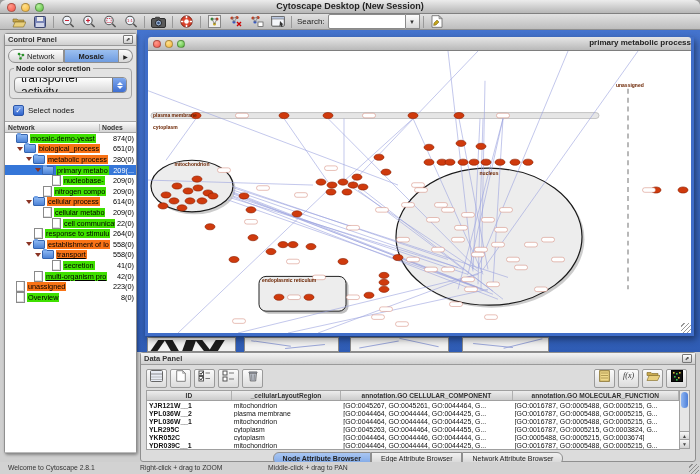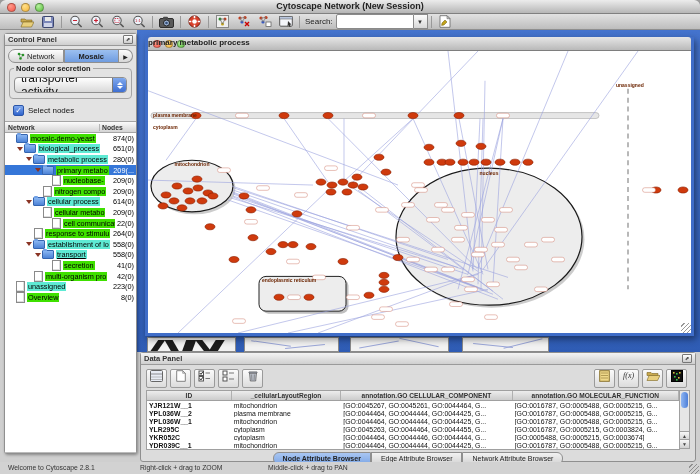--- a/index.html
+++ b/index.html
@@ -6,21 +6,21 @@
   .app{position:relative;width:700px;height:474px;background:#cfcfcf;border-radius:6px 6px 0 0;overflow:hidden;}
   
   .titlebar{position:absolute;left:0;top:0;width:700px;height:13px;background:linear-gradient(#ececec,#b6b6b6);border-bottom:1px solid #808080;border-radius:6px 6px 0 0;}
   .titlebar .title{position:absolute;left:0;right:0;top:1px;text-align:center;font-size:9px;font-weight:bold;color:#222;}
   .lights{position:absolute;left:7px;top:3px;display:flex;gap:5px;}
   .light{width:7px;height:7px;border-radius:50%;border:0.5px solid rgba(0,0,0,.3);}
   .light.r{background:radial-gradient(circle at 35% 30%,#ff9a8a,#f5554a);}
   .light.y{background:radial-gradient(circle at 35% 30%,#ffe08a,#f5b63c);}
   .light.g{background:radial-gradient(circle at 35% 30%,#b7f2a0,#57ba3a);}
   
-  .toolbar{position:absolute;left:0;top:14px;width:700px;height:16px;background:linear-gradient(#e2e2e2,#bdbdbd);border-bottom:1px solid #8f8f8f;display:flex;align-items:center;padding-left:16px;box-sizing:border-box;}
+  .toolbar{position:absolute;left:0;top:14px;width:700px;height:16px;background:linear-gradient(#e2e2e2,#bdbdbd);border-bottom:1px solid #8f8f8f;display:flex;align-items:center;padding-left:8px;box-sizing:border-box;}
   .tb-btn{width:21px;height:15px;display:flex;align-items:center;justify-content:center;background:none;border:none;padding:0;}
   .tb-sep{width:1px;height:12px;background:#999;margin:0 3px;}
   .search-lbl{font-size:8px;color:#222;margin:0 3px 0 2px;}
   .search-box{width:72px;height:11px;font-size:8px;border:1px solid #8a8a8a;background:#fff;border-radius:2px 0 0 2px;}
   .search-drop{width:13px;height:13px;background:linear-gradient(#fdfdfd,#d8d8d8);border:1px solid #8a8a8a;border-left:none;font-size:6px;display:flex;align-items:center;justify-content:center;color:#333;}
   
   .desktop{position:absolute;left:137px;top:30px;width:563px;height:322px;background:linear-gradient(#4473cd,#2f5cb4);}
   .sliver{position:absolute;top:7px;height:13px;background:#f2f2f2;border:1px solid #8a8a8a;overflow:hidden;}
   .shape{position:absolute;background:#1c1c1c;}
   .doodle{position:absolute;border-top:1px solid #9aa6d8;width:40px;}
@@ -50,27 +50,27 @@
   .tree{background:#fff;height:319px;overflow:hidden;border-bottom:1px solid #bbb;}
   .trow{display:flex;align-items:center;height:10.6px;font-size:7.3px;white-space:nowrap;}
   .trow.sel{background:#3576d8;}
   .tri{width:0;height:0;border-left:3.5px solid transparent;border-right:3.5px solid transparent;border-top:4.5px solid #8a3424;margin-right:1px;flex:none;}
   .tri.blank{border:none;width:7px;height:1px;}
   .ico-folder{flex:none;width:10px;height:7px;background:linear-gradient(#8ab6f2,#4c82d6);border:0.5px solid #3565b0;border-radius:1px;position:relative;margin-right:2px;}
   .ico-folder:before{content:"";position:absolute;top:-2px;left:0;width:4px;height:2px;background:#6fa0e6;border-radius:1px 1px 0 0;}
   .ico-page{flex:none;width:7px;height:9px;background:#fff;border:0.5px solid #8a8a8a;margin-right:2px;box-shadow:inset -1px -1px 0 #ddd;}
   .tlabel{padding:0 1px;color:#000;overflow:hidden;text-overflow:clip;}
   .tlabel.green{background:#3fe000;}
-  .tlabel.red{background:#5eead4;}
+  .tlabel.red{background:#f97316;}
   .tcount{margin-left:auto;padding-right:2px;color:#000;}
   .trow.sel .tcount{color:#fff;}
   
   .netwin{position:absolute;left:145px;top:37px;width:549px;height:299px;border-left:3px solid #3f6dc8;border-right:3px solid #3f6dc8;border-bottom:3px solid #3f6dc8;box-sizing:border-box;box-shadow:2px 3px 7px rgba(0,0,0,.45);display:flex;flex-direction:column;}
   .netwin .wtitle{height:13px;background:linear-gradient(#e6e6e6,#b9b9b9);border-bottom:1px solid #7e7e7e;position:relative;flex:none;border-radius:3px 3px 0 0;}
-  .netwin .wtitle .title{position:absolute;left:0;right:0;top:1px;text-align:left;font-size:8px;font-weight:bold;color:#222;}
+  .netwin .wtitle .title{position:absolute;left:0;right:0;top:1px;text-align:right;font-size:8px;font-weight:bold;color:#222;}
   .netwin .lights{left:5px;top:3px;gap:4px;}
   .netwin .light{width:6px;height:6px;}
   .canvas{flex:1;background:#fff;position:relative;}
   .canvas svg{position:absolute;left:0;top:0;width:100%;height:100%;}
   .grip{position:absolute;right:0;bottom:0;width:10px;height:10px;background:repeating-linear-gradient(135deg,transparent 0 2px,#9a9a9a 2px 3px);}
   
   .dpanel{position:absolute;left:140px;top:352px;width:556px;height:110px;background:#dcdcdc;border:1px solid #8f8f8f;border-radius:3px;box-sizing:border-box;}
   .dp-toolbar{position:absolute;left:5px;top:15px;right:5px;height:20px;display:flex;align-items:center;}
   .dp-btn{width:19px;height:17px;border:1px solid #9a9a9a;background:linear-gradient(#fbfbfb,#dcdcdc);border-radius:2px;margin-right:3px;display:flex;justify-content:center;}
   .dp-right{margin-left:auto;display:flex;}
@@ -98,21 +98,21 @@
 <body>
 
 <div class="app">
 
   <div class="titlebar">
     <div class="lights">
       <span class="light r"></span>
       <span class="light y"></span>
       <span class="light g"></span>
     </div>
-    <div class="title">Cytoscape Network (New Session)</div>
+    <div class="title">Cytoscape Desktop (New Session)</div>
   </div>
 
   <div class="toolbar">
     <button class="tb-btn">
         <svg width="14" height="12" viewBox="0 0 14 12">
           <path d="M1 3 h4 l1 1 h6 v2 H1z" fill="#c9a94e" stroke="#7c6420" stroke-width=".6"></path>
           <path d="M1 11 L3 6 h11 l-2.5 5z" fill="#e8cf7d" stroke="#7c6420" stroke-width=".6"></path>
         </svg>
       </button>
     <button class="tb-btn">
@@ -370,21 +370,21 @@
           <span style="flex: 0 0 auto; width: 39px;"></span>
           <span class="tri blank"></span>
           <span class="ico-page"></span>
           <span class="tlabel green" style="max-width: 50px;">secretion</span>
           <span class="tcount">41(0)</span>
         </div>
         <div class="trow">
           <span style="flex: 0 0 auto; width: 21px;"></span>
           <span class="tri blank"></span>
           <span class="ico-page"></span>
-          <span class="tlabel green" style="max-width: 68px;">multi-organism pro</span>
+          <span class="tlabel green" style="max-width: 68px; text-decoration: underline;">multi-organism pro</span>
           <span class="tcount">42(0)</span>
         </div>
         <div class="trow">
           <span style="flex: 0 0 auto; width: 3px;"></span>
           <span class="tri blank"></span>
           <span class="ico-page"></span>
           <span class="tlabel red" style="max-width: 86px;">unassigned</span>
           <span class="tcount">223(0)</span>
         </div>
         <div class="trow">

